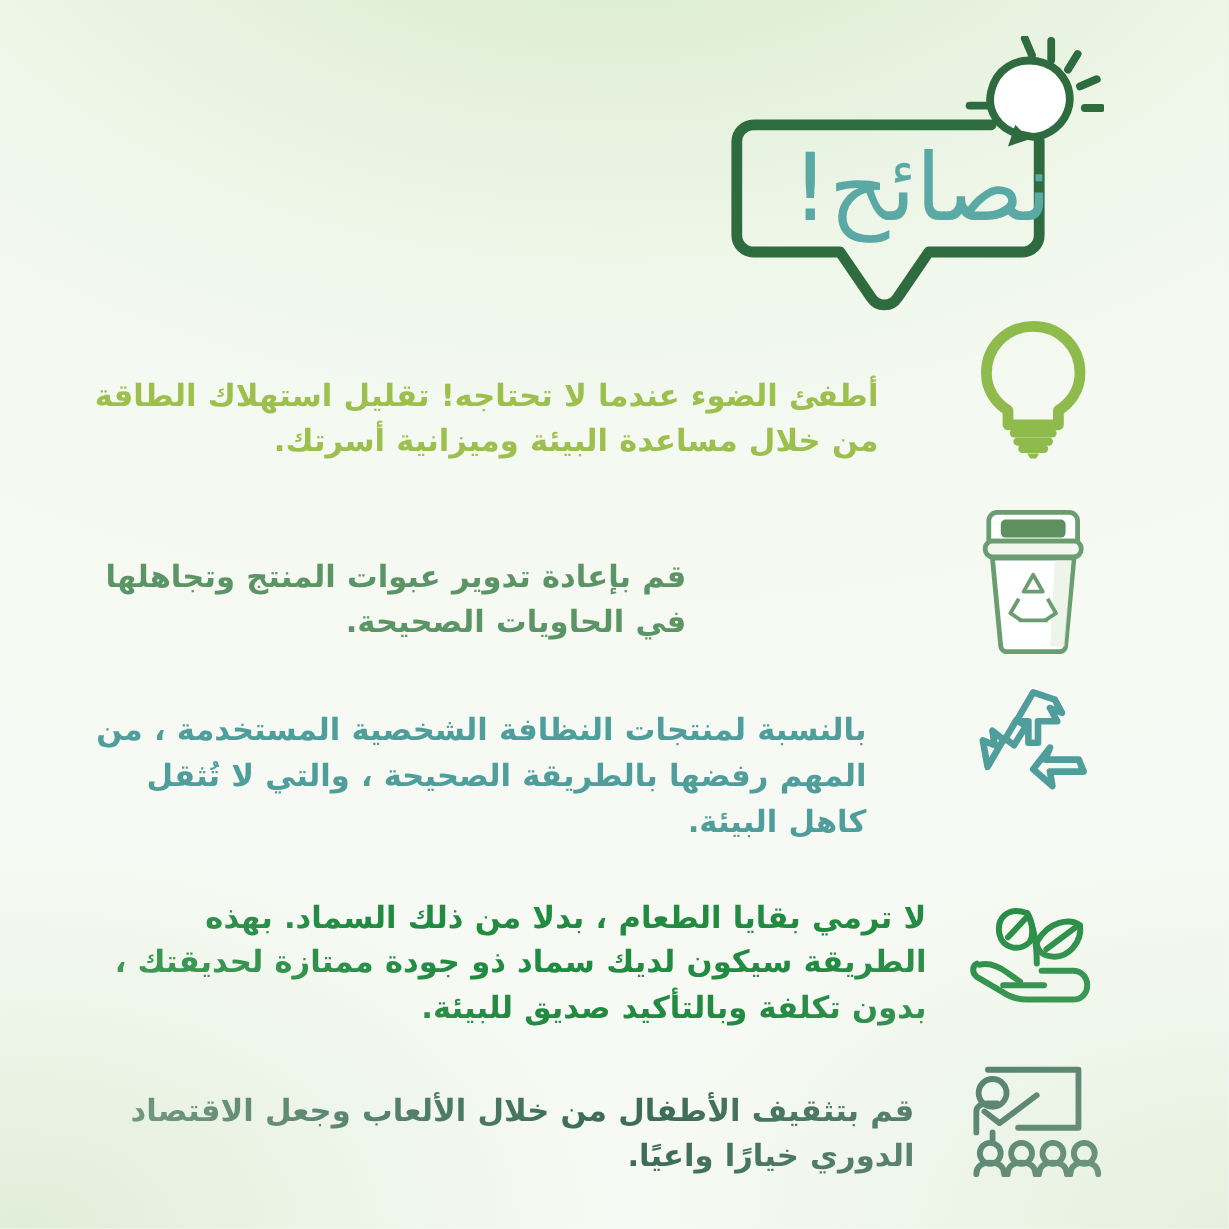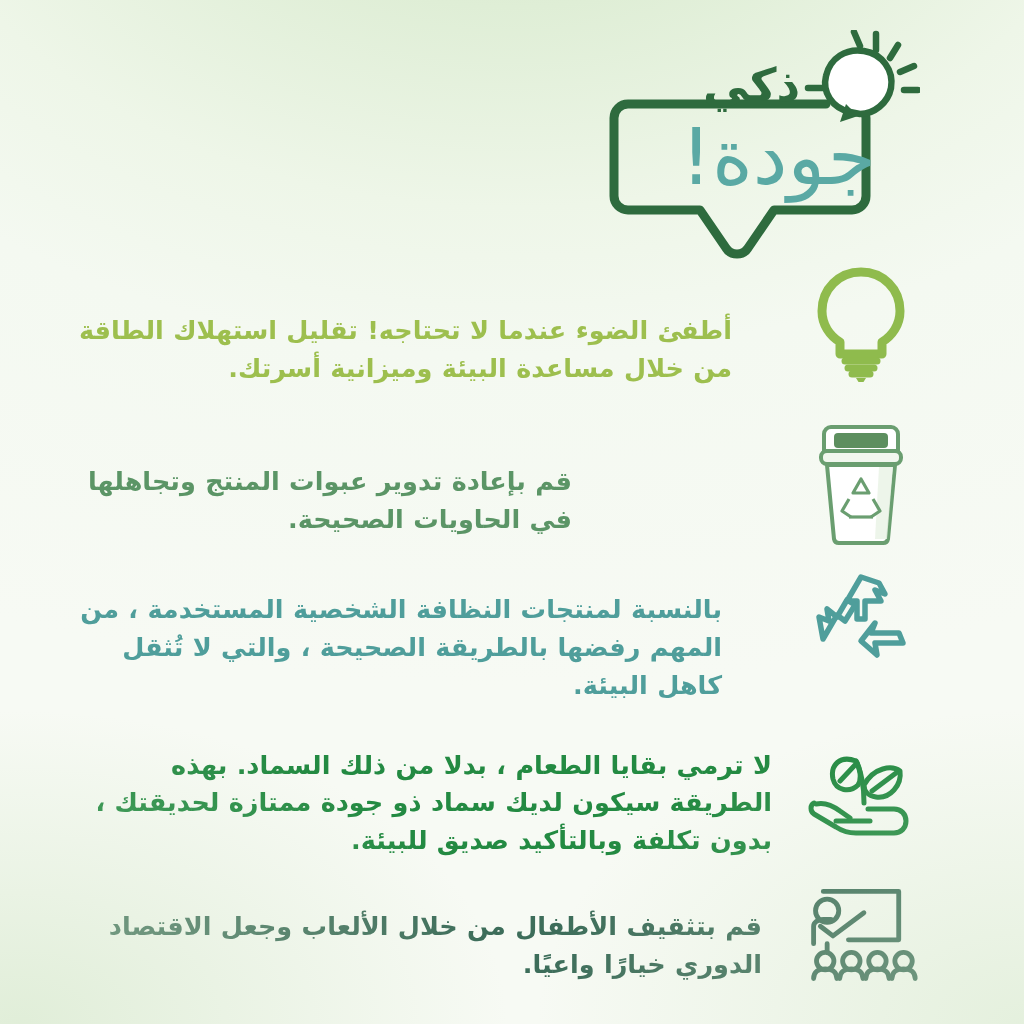--- a/index.html
+++ b/index.html
@@ -167,23 +167,22 @@
                  L 158 226
                  A 13 13 0 0 0 180 226
                  L 206 188
                  L 284 188
                  A 14 14 0 0 0 298 174
                  L 298 96
                  A 14 14 0 0 0 284 82
                  L 276 82" fill="none" stroke="#2e6b3e" stroke-width="9" stroke-linecap="round" stroke-linejoin="round"></path>
       </svg>
 
-      <div class="smart-word">ذكي</div>
-
-      <div class="tips-word">جودة!</div>
+
+      <div class="tips-word">نصائح!</div>
 
       <svg class="header-bulb" viewBox="0 0 132 132" aria-hidden="true">
         <g stroke="#2e6b3e" stroke-width="6.5" stroke-linecap="round" fill="none">
           <line x1="72" y1="16" x2="66" y2="2"></line>
           <line x1="88" y1="20" x2="88" y2="4"></line>
           <line x1="102" y1="28" x2="110" y2="15"></line>
           <line x1="112" y1="42" x2="126" y2="36"></line>
           <line x1="116" y1="60" x2="130" y2="60"></line>
           <line x1="42" y1="58" x2="20" y2="58"></line>
         </g>

